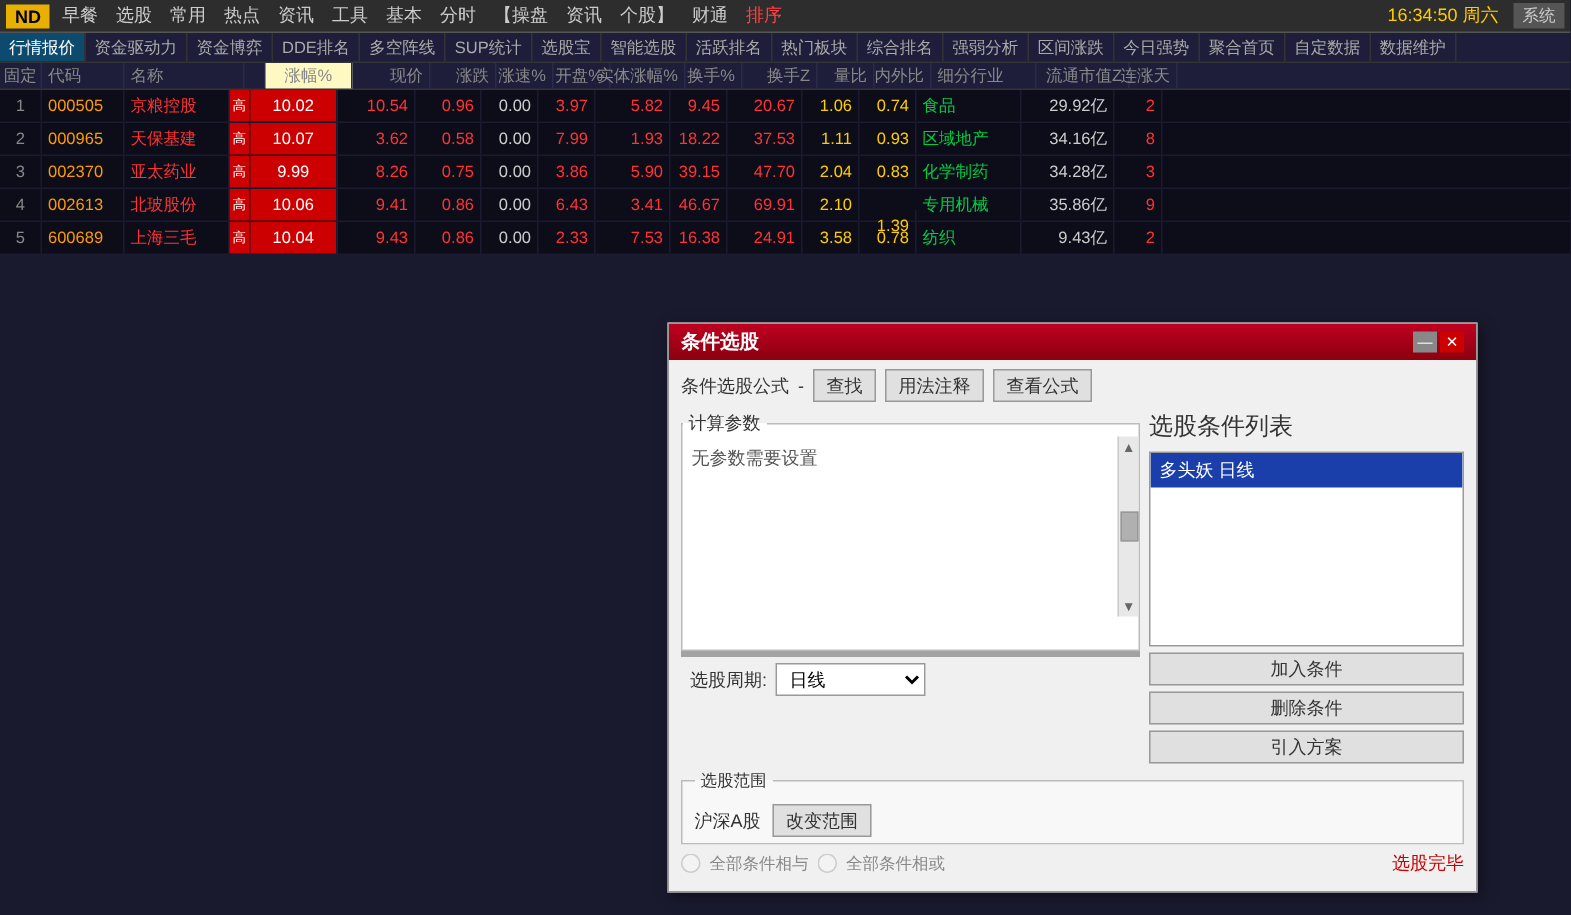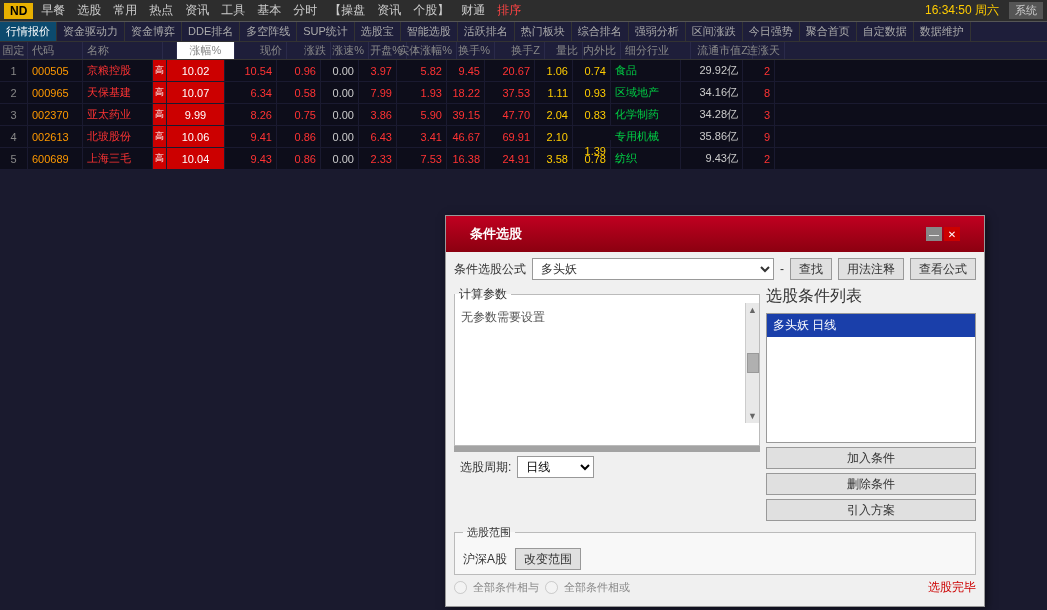--- a/index.html
+++ b/index.html
@@ -113,21 +113,21 @@
       height: 100%;
       display: flex;
       align-items: center;
       white-space: nowrap;
     }
 
     .rank-cell { width: 28px; color: #888; justify-content: center; }
     .code-cell { width: 55px; }
     .name-cell { width: 80px; }
     .tag-cell { width: 14px; background: #c00; color: #fff; font-size: 9px; justify-content: center; padding: 0 1px; }
-    .pct-cell { width: 58px; background: #ffffff; justify-content: center; }
+    .pct-cell { width: 58px; background: #fef9c3; justify-content: center; }
     .price-cell { width: 52px; justify-content: flex-end; }
     .num-cell { width: 44px; justify-content: flex-end; }
     .num-cell2 { width: 38px; justify-content: flex-end; }
     .num-cell3 { width: 50px; justify-content: flex-end; }
     .sector-cell { width: 70px; }
     .val-cell { width: 62px; justify-content: flex-end; }
     .days-cell { width: 32px; justify-content: flex-end; }
 
     
     .dialog {
@@ -137,24 +137,24 @@
       width: 540px;
       background: #f0f0f0;
       border: 1px solid #999;
       box-shadow: 2px 2px 8px rgba(0,0,0,0.5);
       font-family: SimSun, '宋体', sans-serif;
       font-size: 12px;
     }
     .dialog-titlebar {
       background: linear-gradient(to bottom, #c00020, #8b0010);
       color: #fff;
-      height: 36px;
-      display: flex;
-      align-items: center;
-      padding: 0 24px;
+      height: 24px;
+      display: flex;
+      align-items: center;
+      padding: 0 8px;
       font-size: 13px;
       font-weight: bold;
     }
     .dialog-titlebar-btns {
       margin-left: auto;
       display: flex;
       gap: 2px;
     }
     .title-btn {
       background: #888;
@@ -212,25 +212,25 @@
       padding: 6px;
       min-height: 120px;
       color: #555;
       font-size: 12px;
     }
     .period-row {
       display: flex;
       align-items: center;
       gap: 6px;
       padding: 4px 6px;
-      border-top: 6px solid #a3a3a3;
+      border-top: 4px solid #a3a3a3;
     }
     .period-label { color: #333; }
     .period-select {
-      width: 77px;
+      width: 100px;
       height: 22px;
       border: 1px solid #999;
       background: #fff;
       padding: 0 4px;
       font-size: 12px;
     }
 
     
     .right-panel {
       width: 210px;
@@ -397,21 +397,21 @@
       <div class="td-cell sector-cell" style="color:#00cc44;">食品</div>
       <div class="td-cell val-cell" style="color:#ccc;">29.92亿</div>
       <div class="td-cell days-cell" style="color:#ff3333;">2</div>
     </div>
     <div class="table-row">
       <div class="td-cell rank-cell" style="color:#888;">2</div>
       <div class="td-cell code-cell" style="color:#ff9900;">000965</div>
       <div class="td-cell name-cell" style="color:#ff3333; white-space:nowrap; overflow:hidden; max-width:70px;">天保基建</div>
       <div class="td-cell tag-cell">高</div>
       <div class="td-cell pct-cell" style="background:#cc0000; color:#fff; width:58px; justify-content:center;">10.07</div>
-      <div class="td-cell price-cell" style="color:#ff3333;">6.34</div>
+      <div class="td-cell price-cell" style="color:#ff3333;">3.62</div>
       <div class="td-cell num-cell" style="color:#ff3333;">0.58</div>
       <div class="td-cell num-cell2" style="color:#ccc;">0.00</div>
       <div class="td-cell num-cell2" style="color:#ff3333;">7.99</div>
       <div class="td-cell num-cell3" style="color:#ff3333;">1.93</div>
       <div class="td-cell num-cell2" style="color:#ff3333;">18.22</div>
       <div class="td-cell num-cell3" style="color:#ff3333;">37.53</div>
       <div class="td-cell num-cell2" style="color:#ffcc00;">1.11</div>
       <div class="td-cell num-cell2" style="color:#ffcc00;">0.93</div>
       <div class="td-cell sector-cell" style="color:#00cc44;">区域地产</div>
       <div class="td-cell val-cell" style="color:#ccc;">34.16亿</div>
@@ -485,23 +485,20 @@
     <div class="dialog-titlebar-btns">
       <button class="title-btn">—</button>
       <button class="title-btn close">✕</button>
     </div>
   </div>
 
   <div class="dialog-content">
 
     <div class="formula-row">
       <span class="formula-label">条件选股公式</span>
-      <select class="formula-select">
-        <option>多头妖</option>
-      </select>
       <span class="dash-label">-</span>
       <button class="dialog-btn">查找</button>
       <button class="dialog-btn">用法注释</button>
       <button class="dialog-btn">查看公式</button>
     </div>
 
     <div class="left-right-wrapper">
 
       <div style="flex:1; position:relative;">
         <fieldset style="border:1px solid #bbb; background:#fff; min-height:160px; position:relative;">

